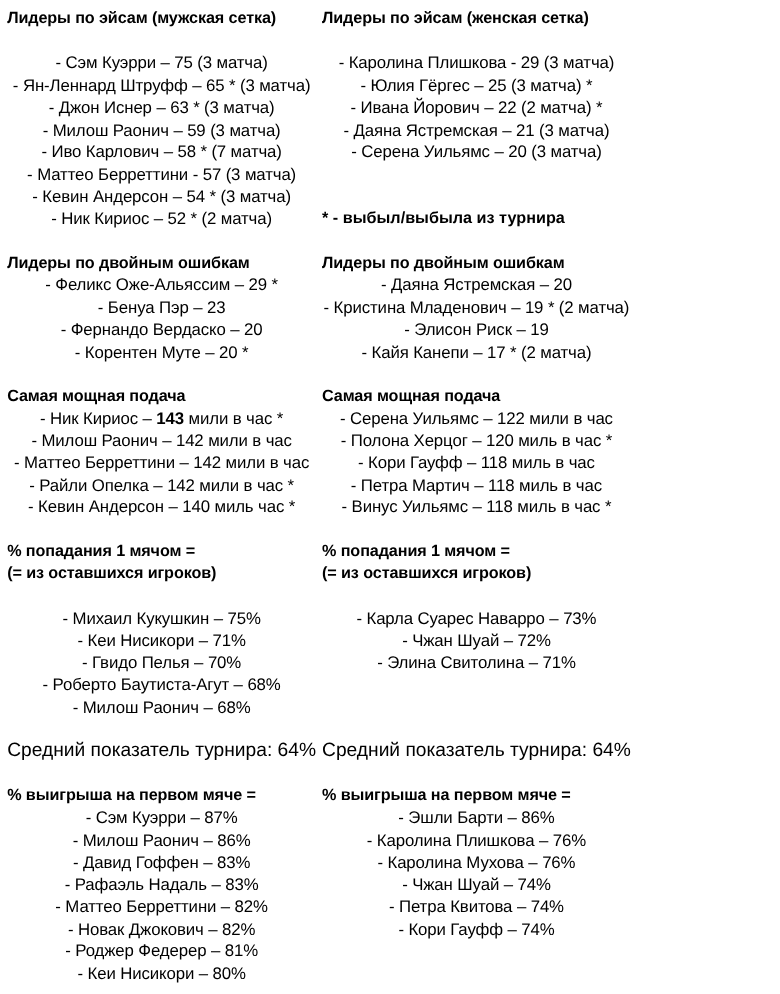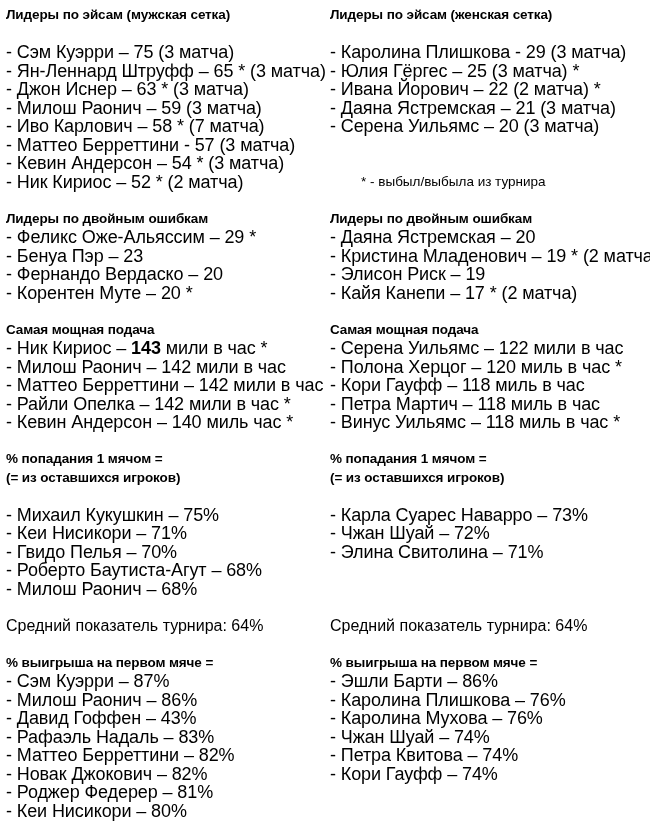--- a/index.html
+++ b/index.html
@@ -36,40 +36,40 @@
   .section { margin: 0; }
 
   .sec-title {
     font-size: 13.5px;
     font-weight: bold;
     line-height: 18.5px;
     white-space: nowrap;
     letter-spacing: -0.1px;
   }
   .item {
-    font-size: 18px;
+    font-size: 14px;
     font-weight: normal;
     line-height: 18.5px;
     white-space: nowrap;
     letter-spacing: -0.1px;
+    text-align: center;
   }
   .item b { font-weight: bold; }
 
   .avg {
     font-size: 16px;
     font-weight: normal;
     line-height: 18.5px;
     white-space: nowrap;
   }
   .note {
     font-size: 13.5px;
-    font-weight: normal;
-    line-height: 18.5px;
-    white-space: nowrap;
-    margin-left: 31px;
+    font-weight: bold;
+    line-height: 18.5px;
+    white-space: nowrap;
   }
   .spacer  { height: 18.5px; }
   .empty-line { height: 18.5px; }
 </style>
 </head>
 <body>
 
 <div class="page">
   <div class="columns">
 
@@ -132,21 +132,21 @@
         <div class="avg">Средний показатель турнира: 64%</div>
       </div>
 
       <div class="spacer"></div>
 
       <div class="section">
         <div class="sec-title">% выигрыша на первом мяче  =</div>
         <div>
           <div class="item">- Сэм Куэрри – 87%</div>
           <div class="item">- Милош Раонич – 86%</div>
-          <div class="item">- Давид Гоффен – 43%</div>
+          <div class="item">- Давид Гоффен – 83%</div>
           <div class="item">- Рафаэль Надаль – 83%</div>
           <div class="item">- Маттео Берреттини – 82%</div>
           <div class="item">- Новак Джокович – 82%</div>
           <div class="item">- Роджер Федерер – 81%</div>
           <div class="item">- Кеи Нисикори – 80%</div>
 
         </div>
 
       </div>
 

